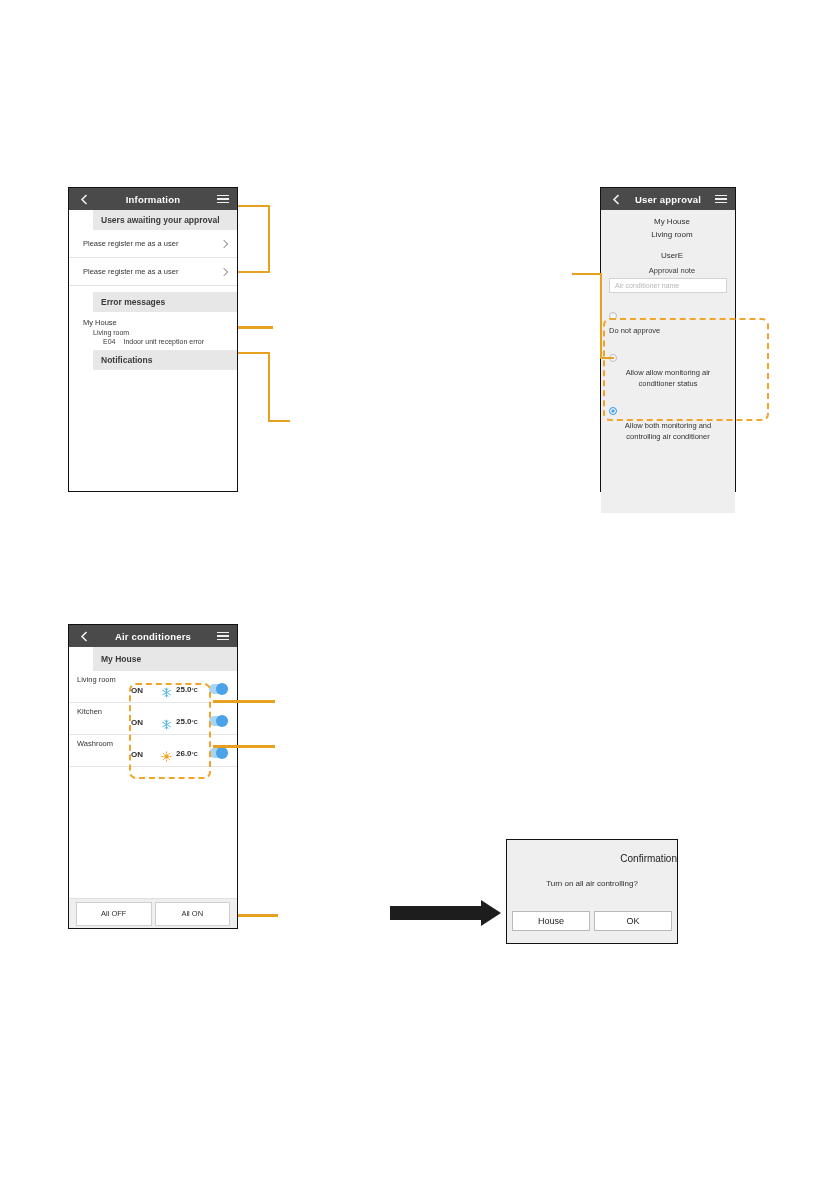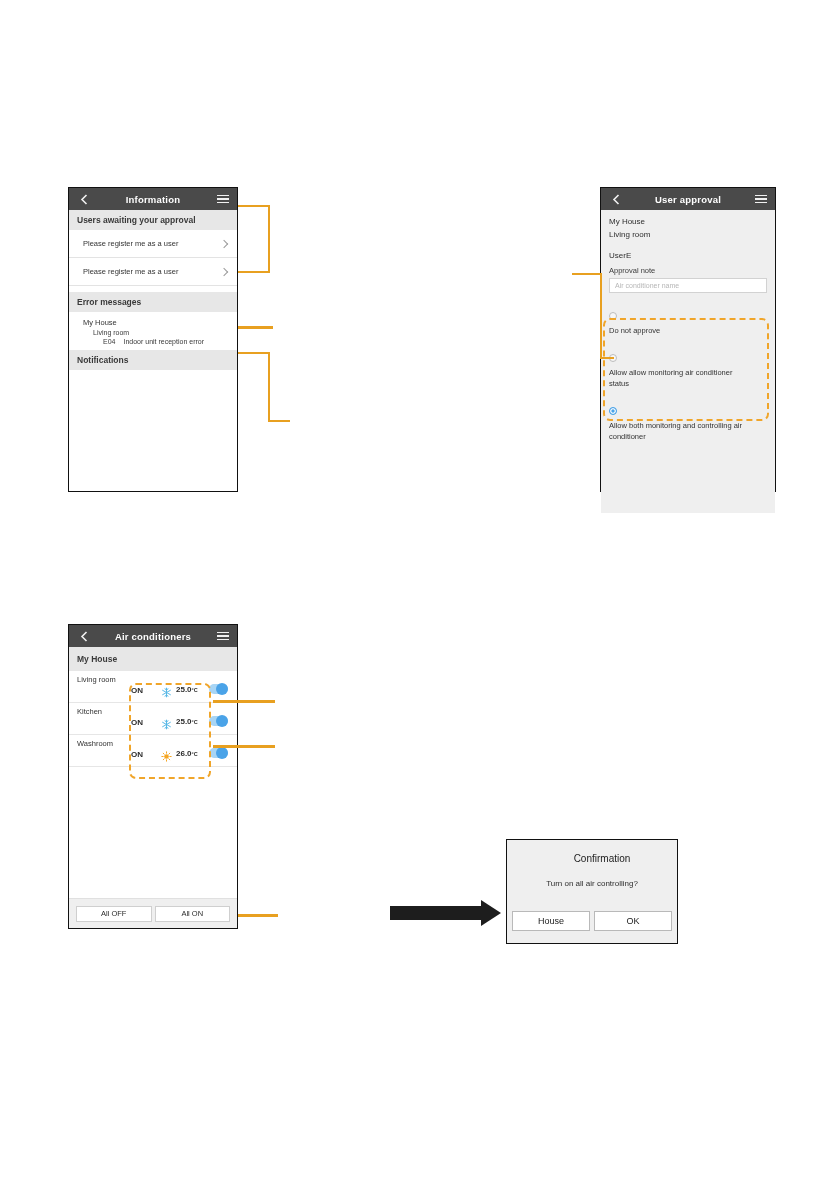--- a/index.html
+++ b/index.html
@@ -18,21 +18,21 @@
   }
   .phone-title{font-size:9.5px;font-weight:bold;letter-spacing:.2px;color:#fdfdfd;}
   .back-wrap{position:absolute;left:5px;top:0;bottom:0;width:20px;display:flex;align-items:center;justify-content:center;}
   .back-wrap svg{display:block;}
   .ham{position:absolute;right:8px;top:0;bottom:0;display:flex;flex-direction:column;justify-content:center;gap:2px;}
   .ham i{display:block;width:12px;height:1.6px;background:#f0f0f0;}
 
   
   .sec-head{
     background:#e7e7e7;color:#3a3a3a;font-size:8.5px;font-weight:bold;
-    padding:5px 8px;box-sizing:border-box;
+    padding:5px 8px;box-sizing:border-box;margin-left:24px;
   }
   .body-area{background:#ffffff;}
   .lrow{
     background:#ffffff;border-bottom:1px solid #e3e3e3;
     height:28px;display:flex;align-items:center;padding:0 10px 0 14px;box-sizing:border-box;
     font-size:7.5px;color:#333;position:relative;
   }
   .lrow .chev{
     margin-left:auto;width:5px;height:5px;border-top:1.3px solid #9a9a9a;border-right:1.3px solid #9a9a9a;
     transform:rotate(45deg);
@@ -84,29 +84,29 @@
     position:absolute;right:9px;top:13px;width:19px;height:10px;border-radius:6px;background:#a8d5f5;
   }
   .toggle i{
     position:absolute;right:0;top:-1px;width:12px;height:12px;border-radius:50%;background:#4aa3e8;
   }
   .ac-footer{
     position:absolute;left:0;right:0;bottom:0;height:30px;background:#efefef;border-top:1px solid #e0e0e0;
     display:flex;align-items:center;justify-content:center;gap:3px;box-sizing:border-box;
   }
   .ac-footer button{
-    width:45%;height:16px;background:#ffffff;border:1px solid #cfcfcf;font-size:7.5px;color:#2b2b2b;
+    width:45%;height:24px;background:#ffffff;border:1px solid #cfcfcf;font-size:7.5px;color:#2b2b2b;
     font-family:inherit;cursor:pointer;
   }
 
   
   .dlg{
     position:absolute;background:#efefef;border:1px solid #111;box-sizing:border-box;
   }
-  .dlg-title{text-align:center;font-size:10px;color:#222;padding-top:13px;padding-left:20px;}
+  .dlg-title{text-align:right;font-size:10px;color:#222;padding-top:13px;padding-left:20px;}
   .dlg-msg{text-align:center;font-size:8px;color:#2f2f2f;padding-top:15px;}
   .dlg-btns{position:absolute;left:0;right:0;bottom:12px;display:flex;justify-content:center;gap:4px;}
   .dlg-btns button{
     width:78px;height:20px;background:#ffffff;border:1px solid #b9b9b9;font-size:9px;color:#222;
     font-family:inherit;cursor:pointer;
   }
 
   
   .ld{position:absolute;background:#e8a020;}
   .ld-h{height:2px;}
@@ -161,21 +161,21 @@
 <div class="ld ld-h" style="left:238px;top:205px;width:32px;height:2px;"></div>
 <div class="ld ld-v" style="left:268px;top:205px;width:2px;height:68px;"></div>
 <div class="ld ld-h" style="left:238px;top:271px;width:32px;height:2px;"></div>
 
 <div class="ld ld-h" style="left:238px;top:326px;width:35px;height:2.5px;"></div>
 
 <div class="ld ld-h" style="left:238px;top:352px;width:32px;height:2px;"></div>
 <div class="ld ld-v" style="left:268px;top:352px;width:2px;height:70px;"></div>
 <div class="ld ld-h" style="left:268px;top:420px;width:22px;height:2px;"></div>
 
-<div class="phone" style="left:600px;top:187px;width:176px;height:305px;">
+<div class="phone" style="left:600px;top:187px;width:136px;height:305px;text-align:center;">
   <div class="phone-header">
     <div class="back-wrap">
       <svg width="9" height="11" viewBox="0 0 9 11">
           <polyline points="6.5,1 2,5.5 6.5,10" fill="none" stroke="#f0f0f0" stroke-width="1.6"></polyline>
         </svg>
     </div>
     <div class="phone-title">User approval</div>
     <div class="ham">
         <i></i>
         <i></i>

